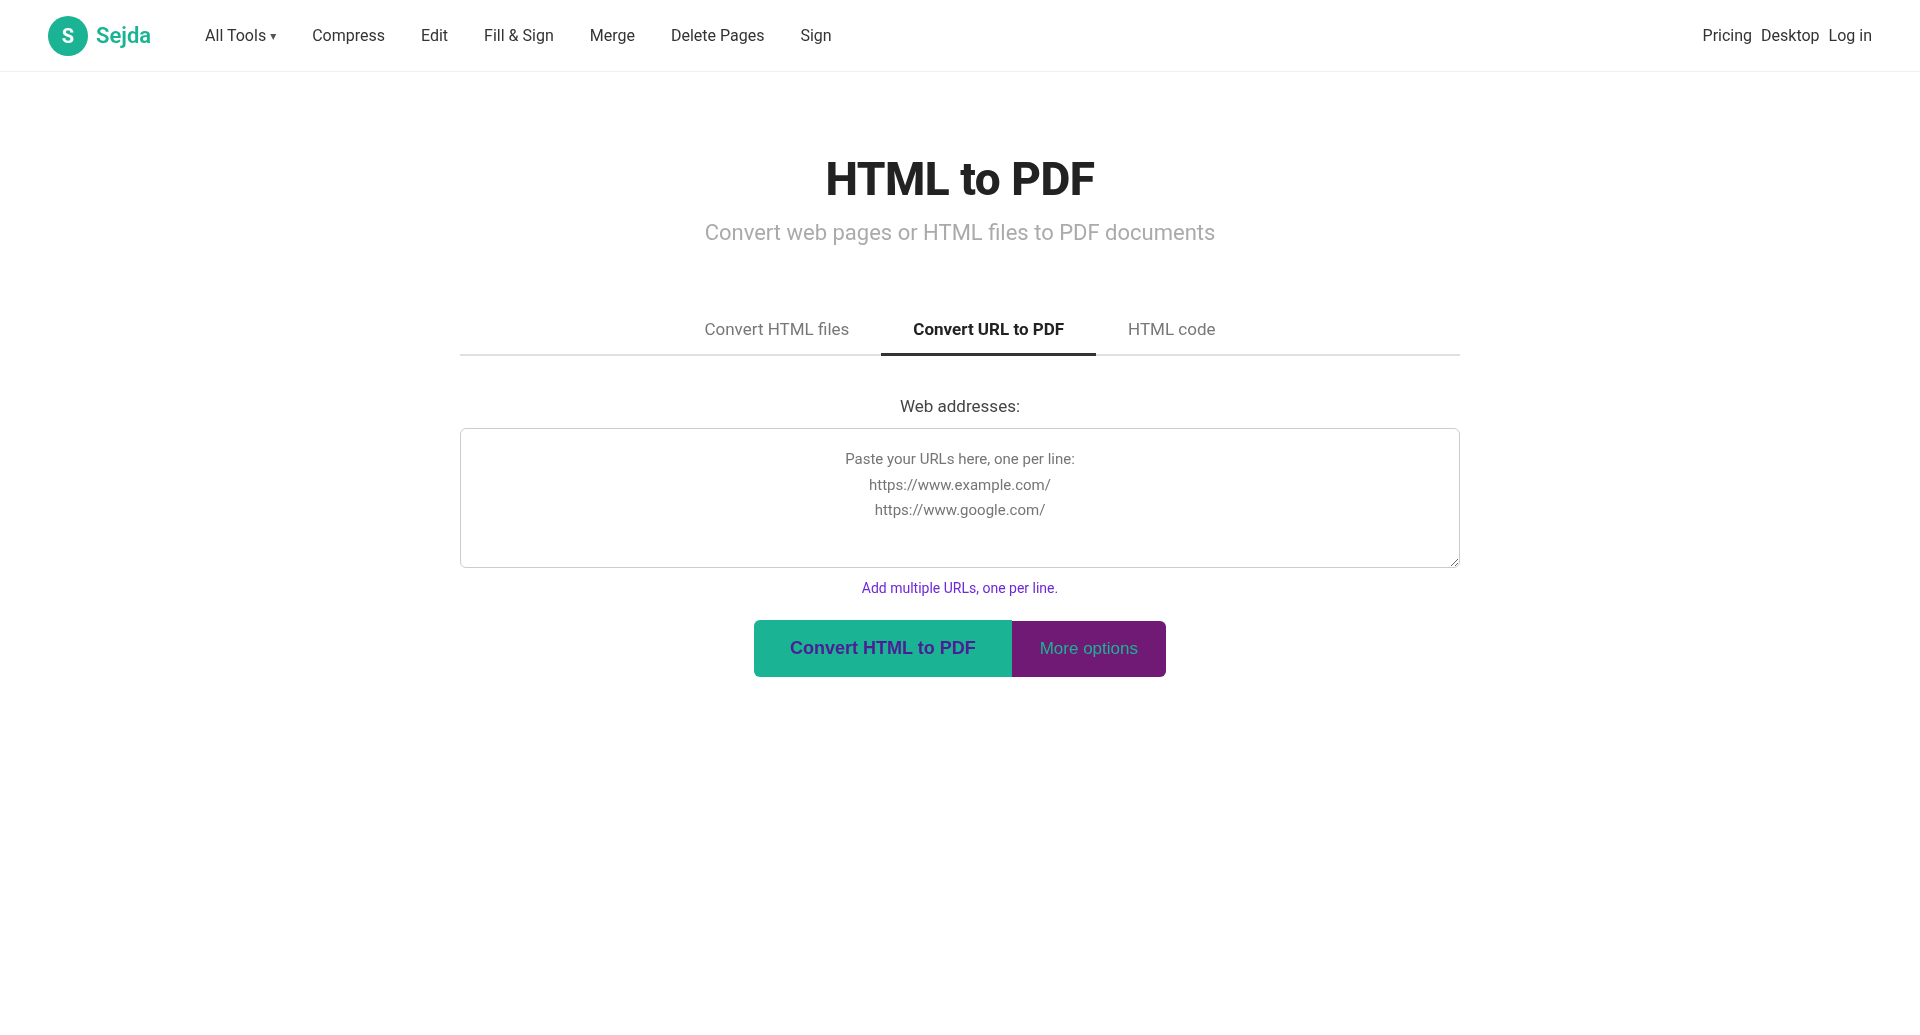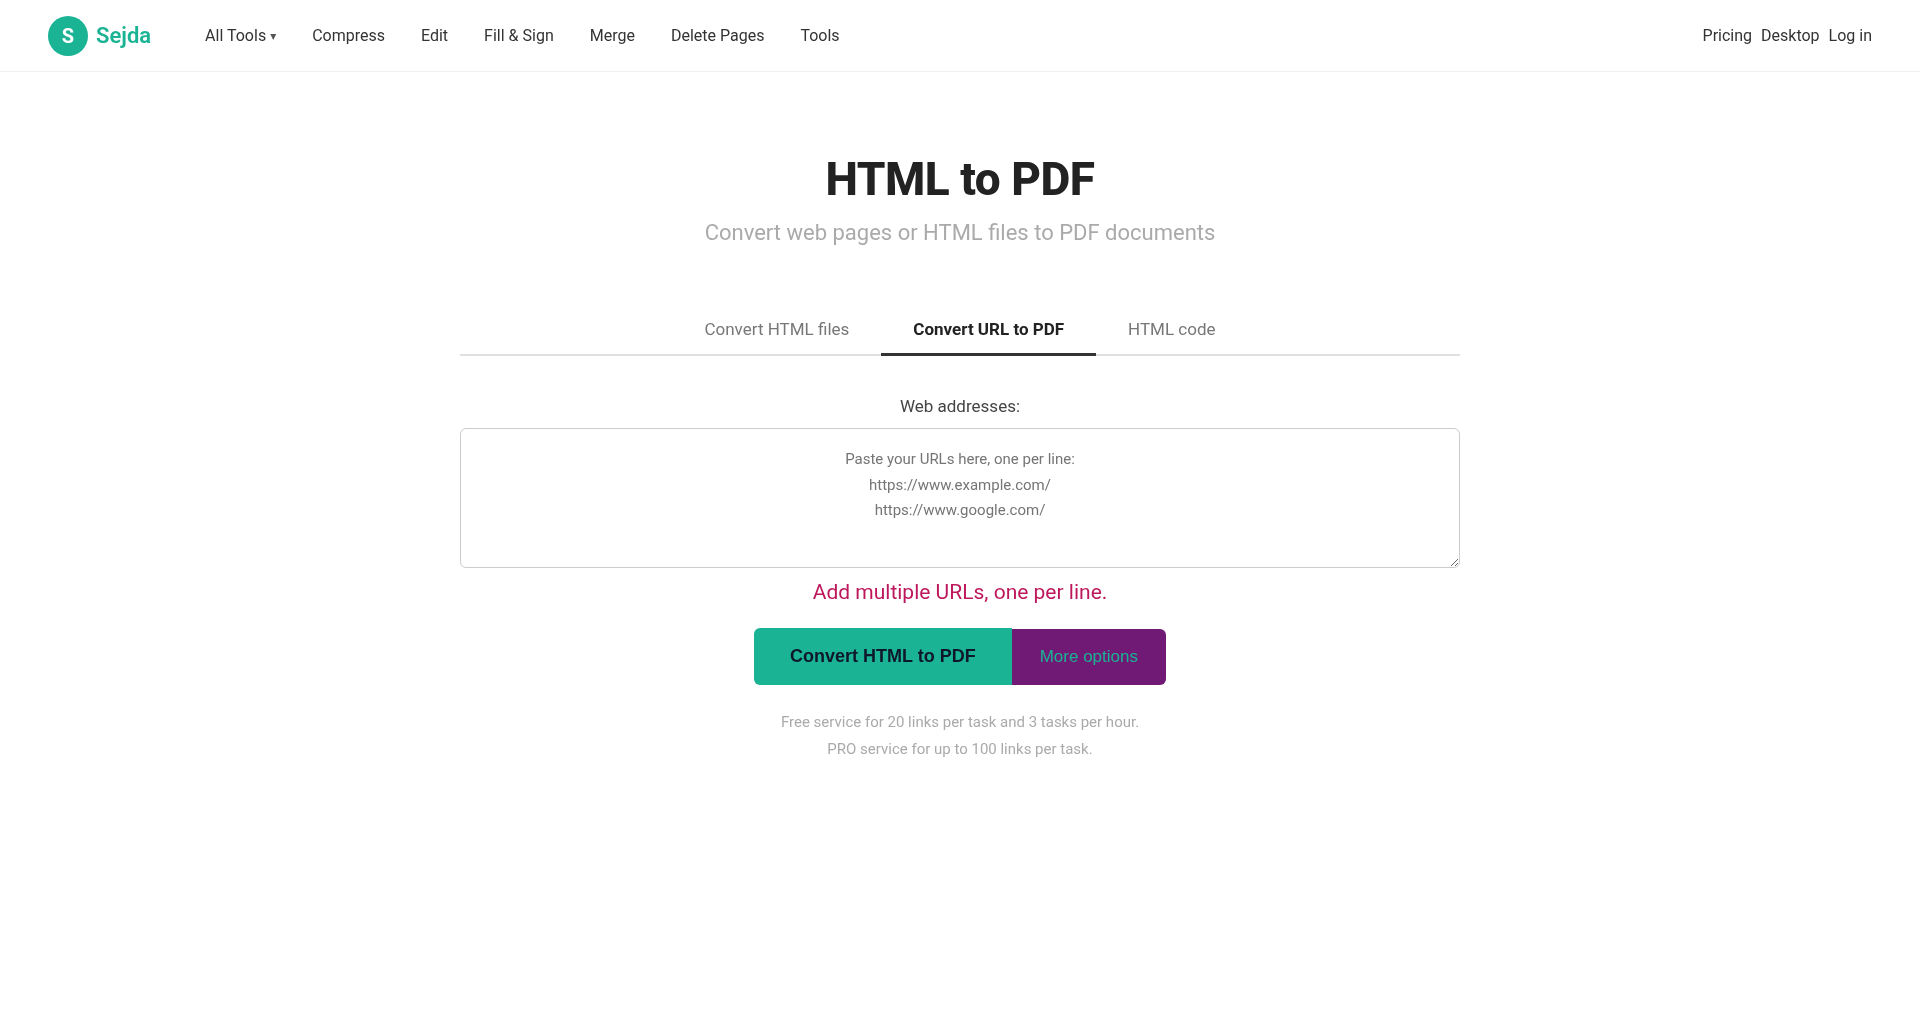--- a/index.html
+++ b/index.html
@@ -168,37 +168,37 @@
       font-size: 15px;
       color: #aaa;
       resize: vertical;
       outline: none;
       font-family: inherit;
       line-height: 1.7;
       text-align: center;
     }
 
     .hint-text {
-      font-size: 21px;
-      color: #be185d;
+      font-size: 14px;
+      color: #6d28d9;
       margin-top: 12px;
       margin-bottom: 24px;
     }
 
     
     .buttons-row {
       display: flex;
       align-items: center;
       gap: 0;
       margin-bottom: 24px;
     }
 
     .convert-btn {
       background: #1ab394;
-      color: #0f172a;
+      color: #4c1d95;
       border: none;
       padding: 18px 36px;
       font-size: 18px;
       font-weight: 700;
       border-radius: 6px 0 0 6px;
       cursor: pointer;
       white-space: nowrap;
     }
 
     .more-options-btn {
@@ -247,21 +247,21 @@
       <a href="#">
         <span>Fill &amp; Sign</span>
       </a>
       <a href="#">
         <span>Merge</span>
       </a>
       <a href="#">
         <span>Delete Pages</span>
       </a>
       <a href="#">
-        <span>Tools</span>
+        <span>Sign</span>
       </a>
     </nav>
   </div>
 
   <nav class="right-nav">
     <a href="#">
       <span>Pricing</span>
     </a>
     <a href="#">
       <span>Desktop</span>
@@ -299,18 +299,14 @@
 
     <div class="buttons-row">
       <button class="convert-btn">
         <span>Convert HTML to PDF</span>
       </button>
       <button class="more-options-btn">
         <span>More options</span>
       </button>
     </div>
 
-    <div class="service-info">
-      <p>Free service for 20 links per task and 3 tasks per hour.</p>
-      <p>PRO service for up to 100 links per task.</p>
-    </div>
   </div>
 </main>
 
 </body></html>

